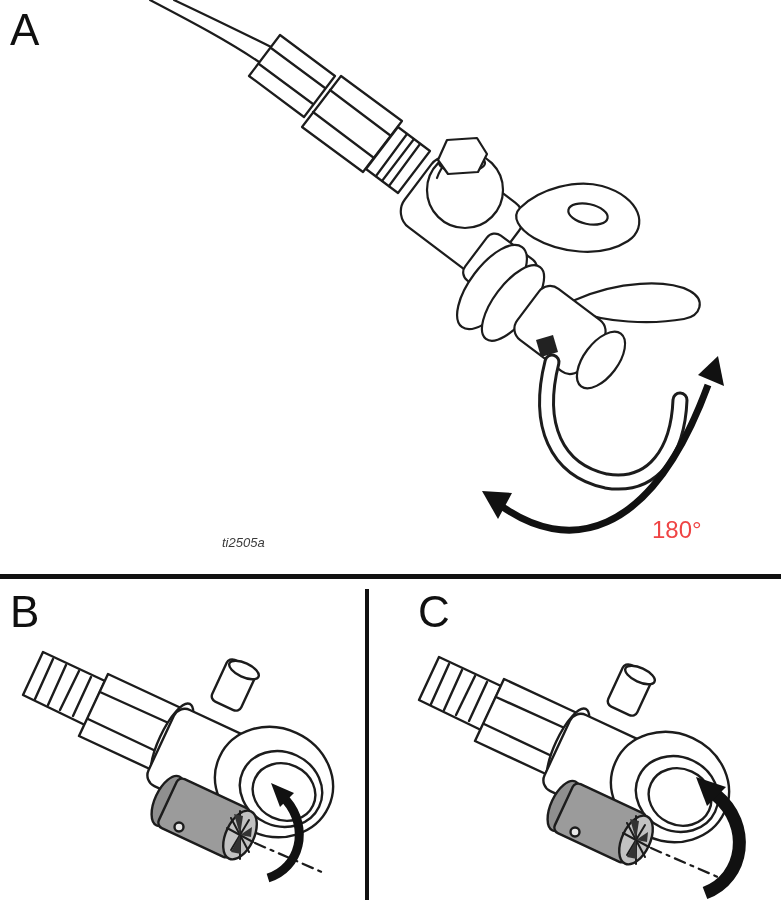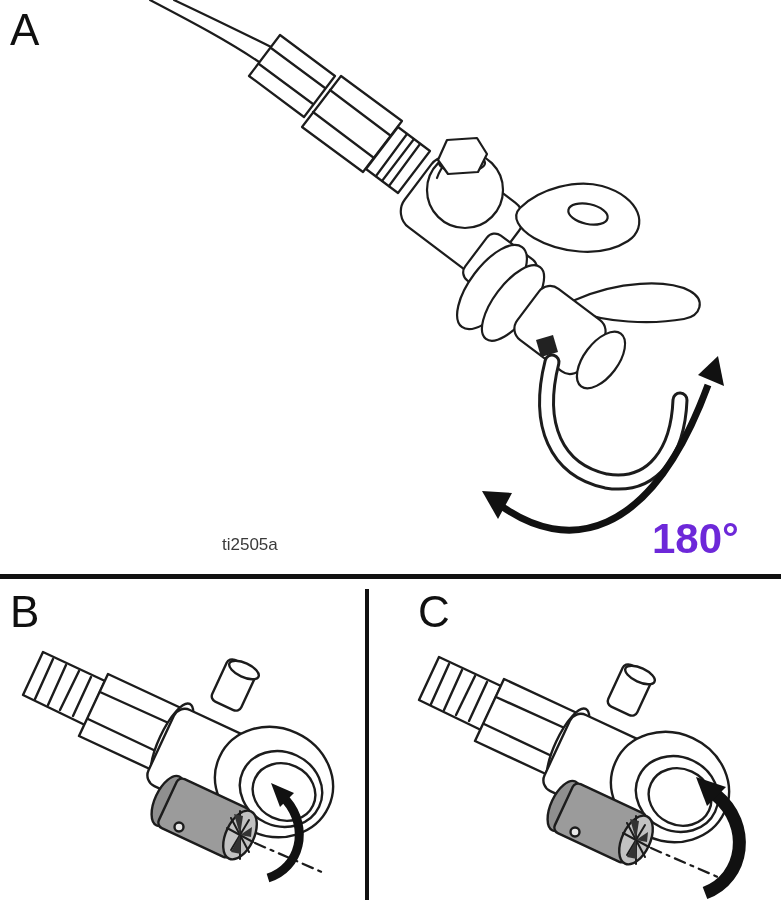--- a/index.html
+++ b/index.html
@@ -21,32 +21,32 @@
     line-height: 1;
     letter-spacing: 0;
   }
   #label-a { left: 10px; top: 8px; }
   #label-b { left: 10px; top: 590px; }
   #label-c { left: 418px; top: 590px; }
   .rotation-label {
     position: absolute;
     left: 652px;
     top: 518px;
-    font-size: 42px;
-    color: #6d28d9;
+    font-size: 24px;
+    color: #ef4444;
     line-height: 1;
-    font-weight: bold;
   }
   .figure-id {
     position: absolute;
     left: 222px;
     top: 536px;
-    font-size: 17px;
+    font-size: 13px;
     color: #3a3a3a;
     line-height: 1;
+    font-style: italic;
   }
 </style>
 </head>
 <body>
 
 <div class="stage">
 
   <svg width="781" height="900" viewBox="0 0 781 900" xmlns="http://www.w3.org/2000/svg" xmlns:xlink="http://www.w3.org/1999/xlink">
 
     <defs>

